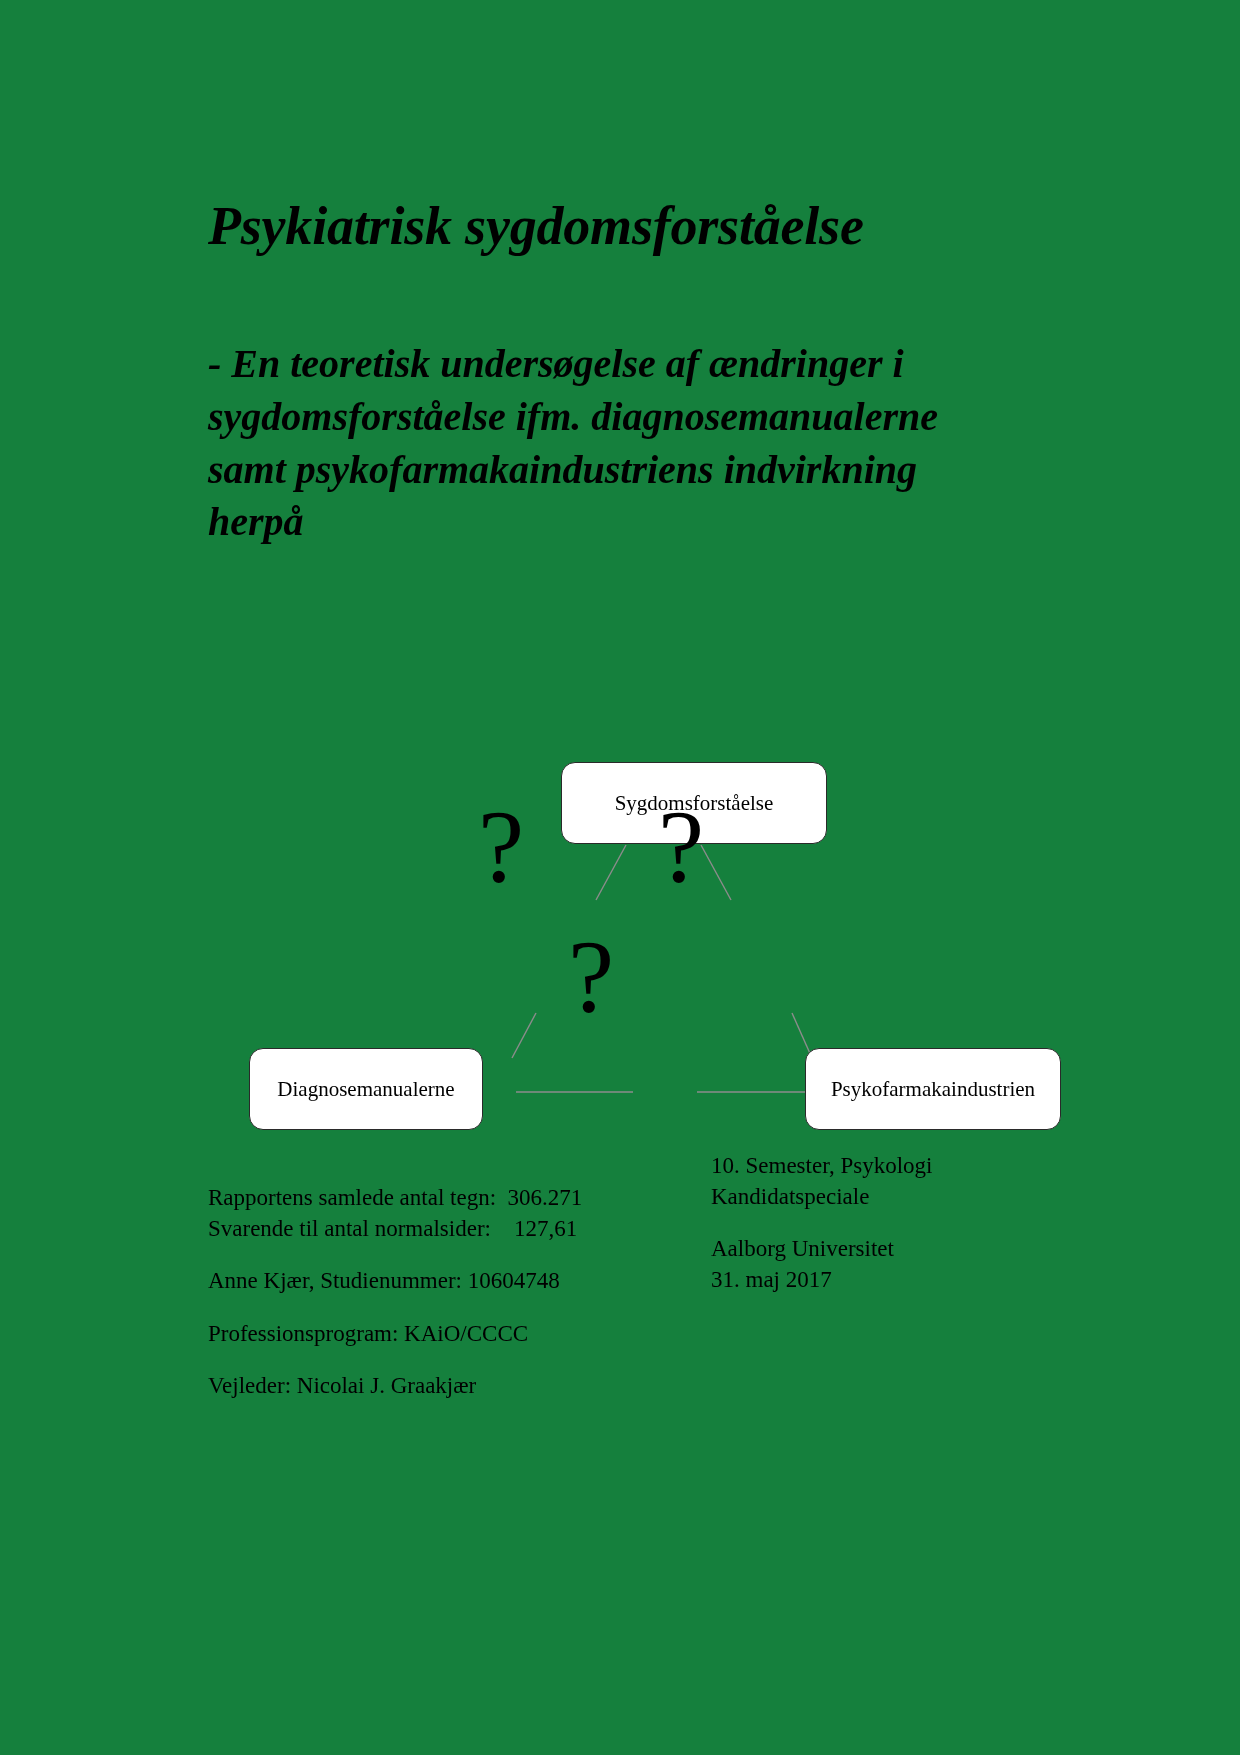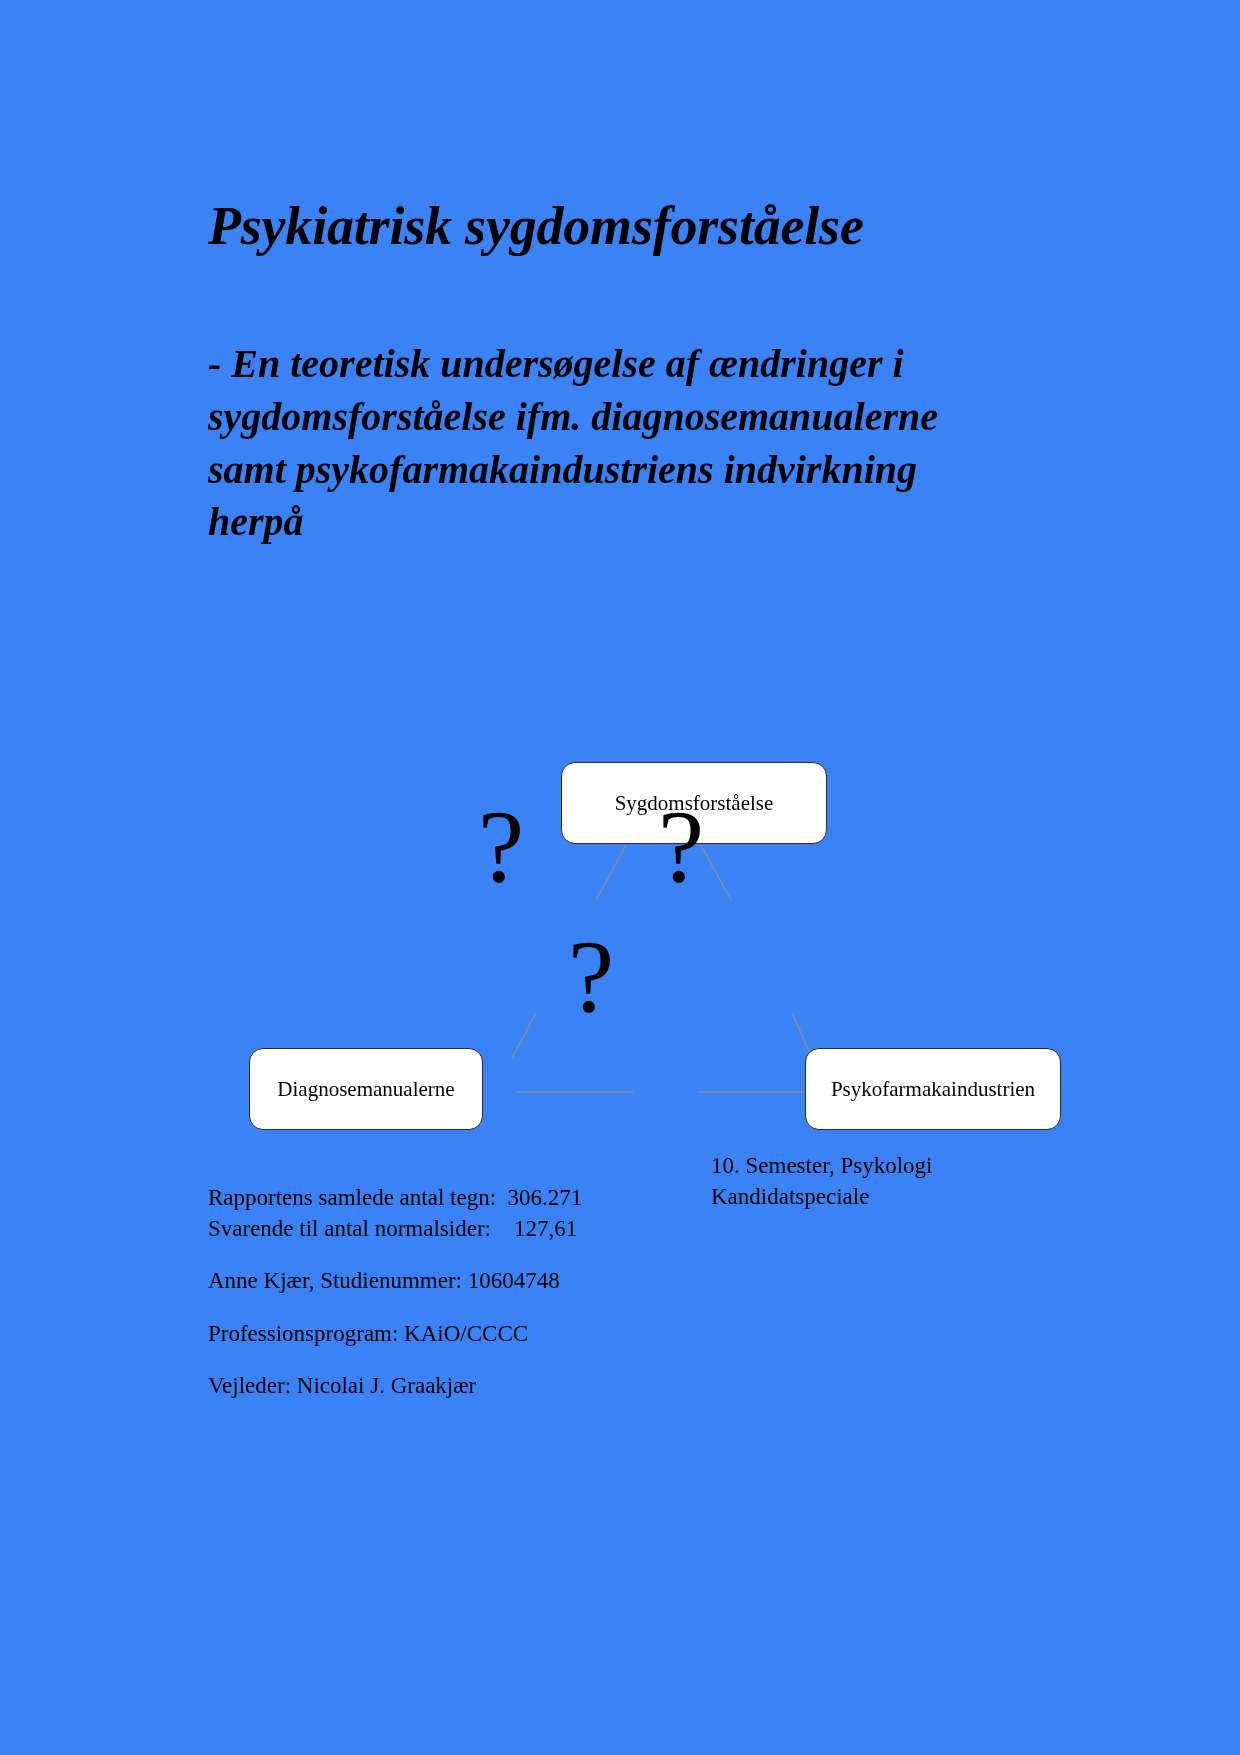--- a/index.html
+++ b/index.html
@@ -12,21 +12,21 @@
     height: 1755px;
     position: relative;
     font-family: "Liberation Serif", "DejaVu Serif", serif;
     color: #000000;
     overflow: hidden;
   }
 
   .page {
     position: absolute;
     inset: 0;
-    background: #3b82f6;
+    background: #15803d;
   }
 
   
   .title-block {
     position: absolute;
     left: 208px;
     top: 196px;
     width: 880px;
   }
   .main-title {
@@ -194,15 +194,19 @@
     <div class="meta-group">
       <p class="meta-line">Vejleder: Nicolai J. Graakjær</p>
     </div>
   </div>
 
   <div class="meta-right">
     <div class="meta-group">
       <p class="meta-line">10. Semester, Psykologi</p>
       <p class="meta-line">Kandidatspeciale</p>
     </div>
+    <div class="meta-group">
+      <p class="meta-line">Aalborg Universitet</p>
+      <p class="meta-line">31. maj 2017</p>
+    </div>
   </div>
 
 </div>
 
 </body></html>

